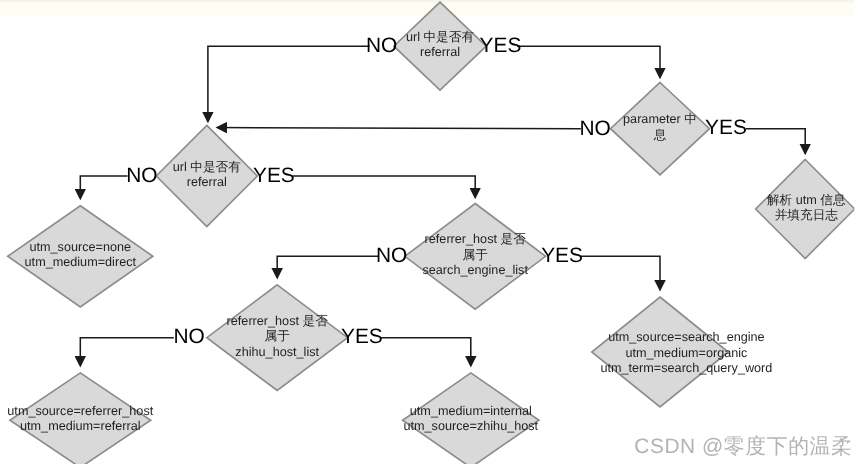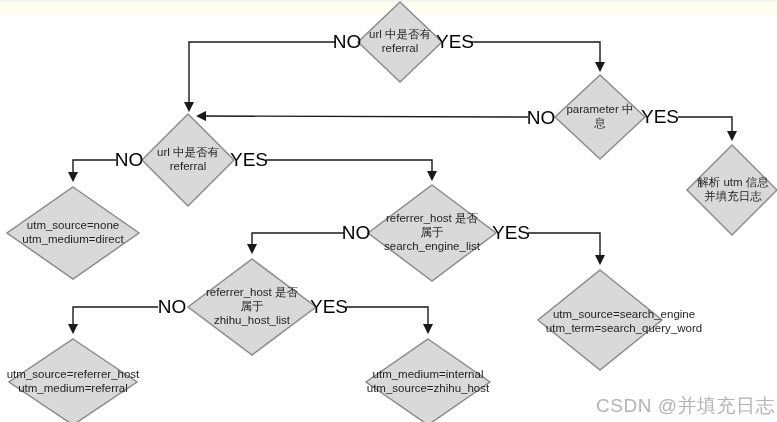--- a/index.html
+++ b/index.html
@@ -86,20 +86,21 @@
     <span>属于</span>
     <span>search_engine_list</span>
   </div>
   <div class="node" style="left:252px;top:307px;width:160px">
     <span>referrer_host 是否</span>
     <span>属于</span>
     <span>zhihu_host_list</span>
   </div>
   <div class="node" style="left:624px;top:322px;width:210px">
     <span>utm_source=search_engine</span>
+    <span>utm_medium=organic</span>
     <span>utm_term=search_query_word</span>
   </div>
   <div class="node" style="left:73px;top:382px;width:200px">
     <span>utm_source=referrer_host</span>
     <span>utm_medium=referral</span>
   </div>
   <div class="node" style="left:428px;top:382px;width:190px">
     <span>utm_medium=internal</span>
     <span>utm_source=zhihu_host</span>
   </div>
@@ -108,14 +109,14 @@
   <div class="edge-label" style="left:455px;top:42px">YES</div>
   <div class="edge-label" style="left:541px;top:118px">NO</div>
   <div class="edge-label" style="left:660px;top:117px">YES</div>
   <div class="edge-label" style="left:129px;top:160px">NO</div>
   <div class="edge-label" style="left:249px;top:160px">YES</div>
   <div class="edge-label" style="left:356px;top:233px">NO</div>
   <div class="edge-label" style="left:511px;top:233px">YES</div>
   <div class="edge-label" style="left:172px;top:307px">NO</div>
   <div class="edge-label" style="left:329px;top:307px">YES</div>
 
-  <div class="watermark">CSDN @并填充日志</div>
+  <div class="watermark">CSDN @零度下的温柔</div>
 </div>
 
 </body></html>

